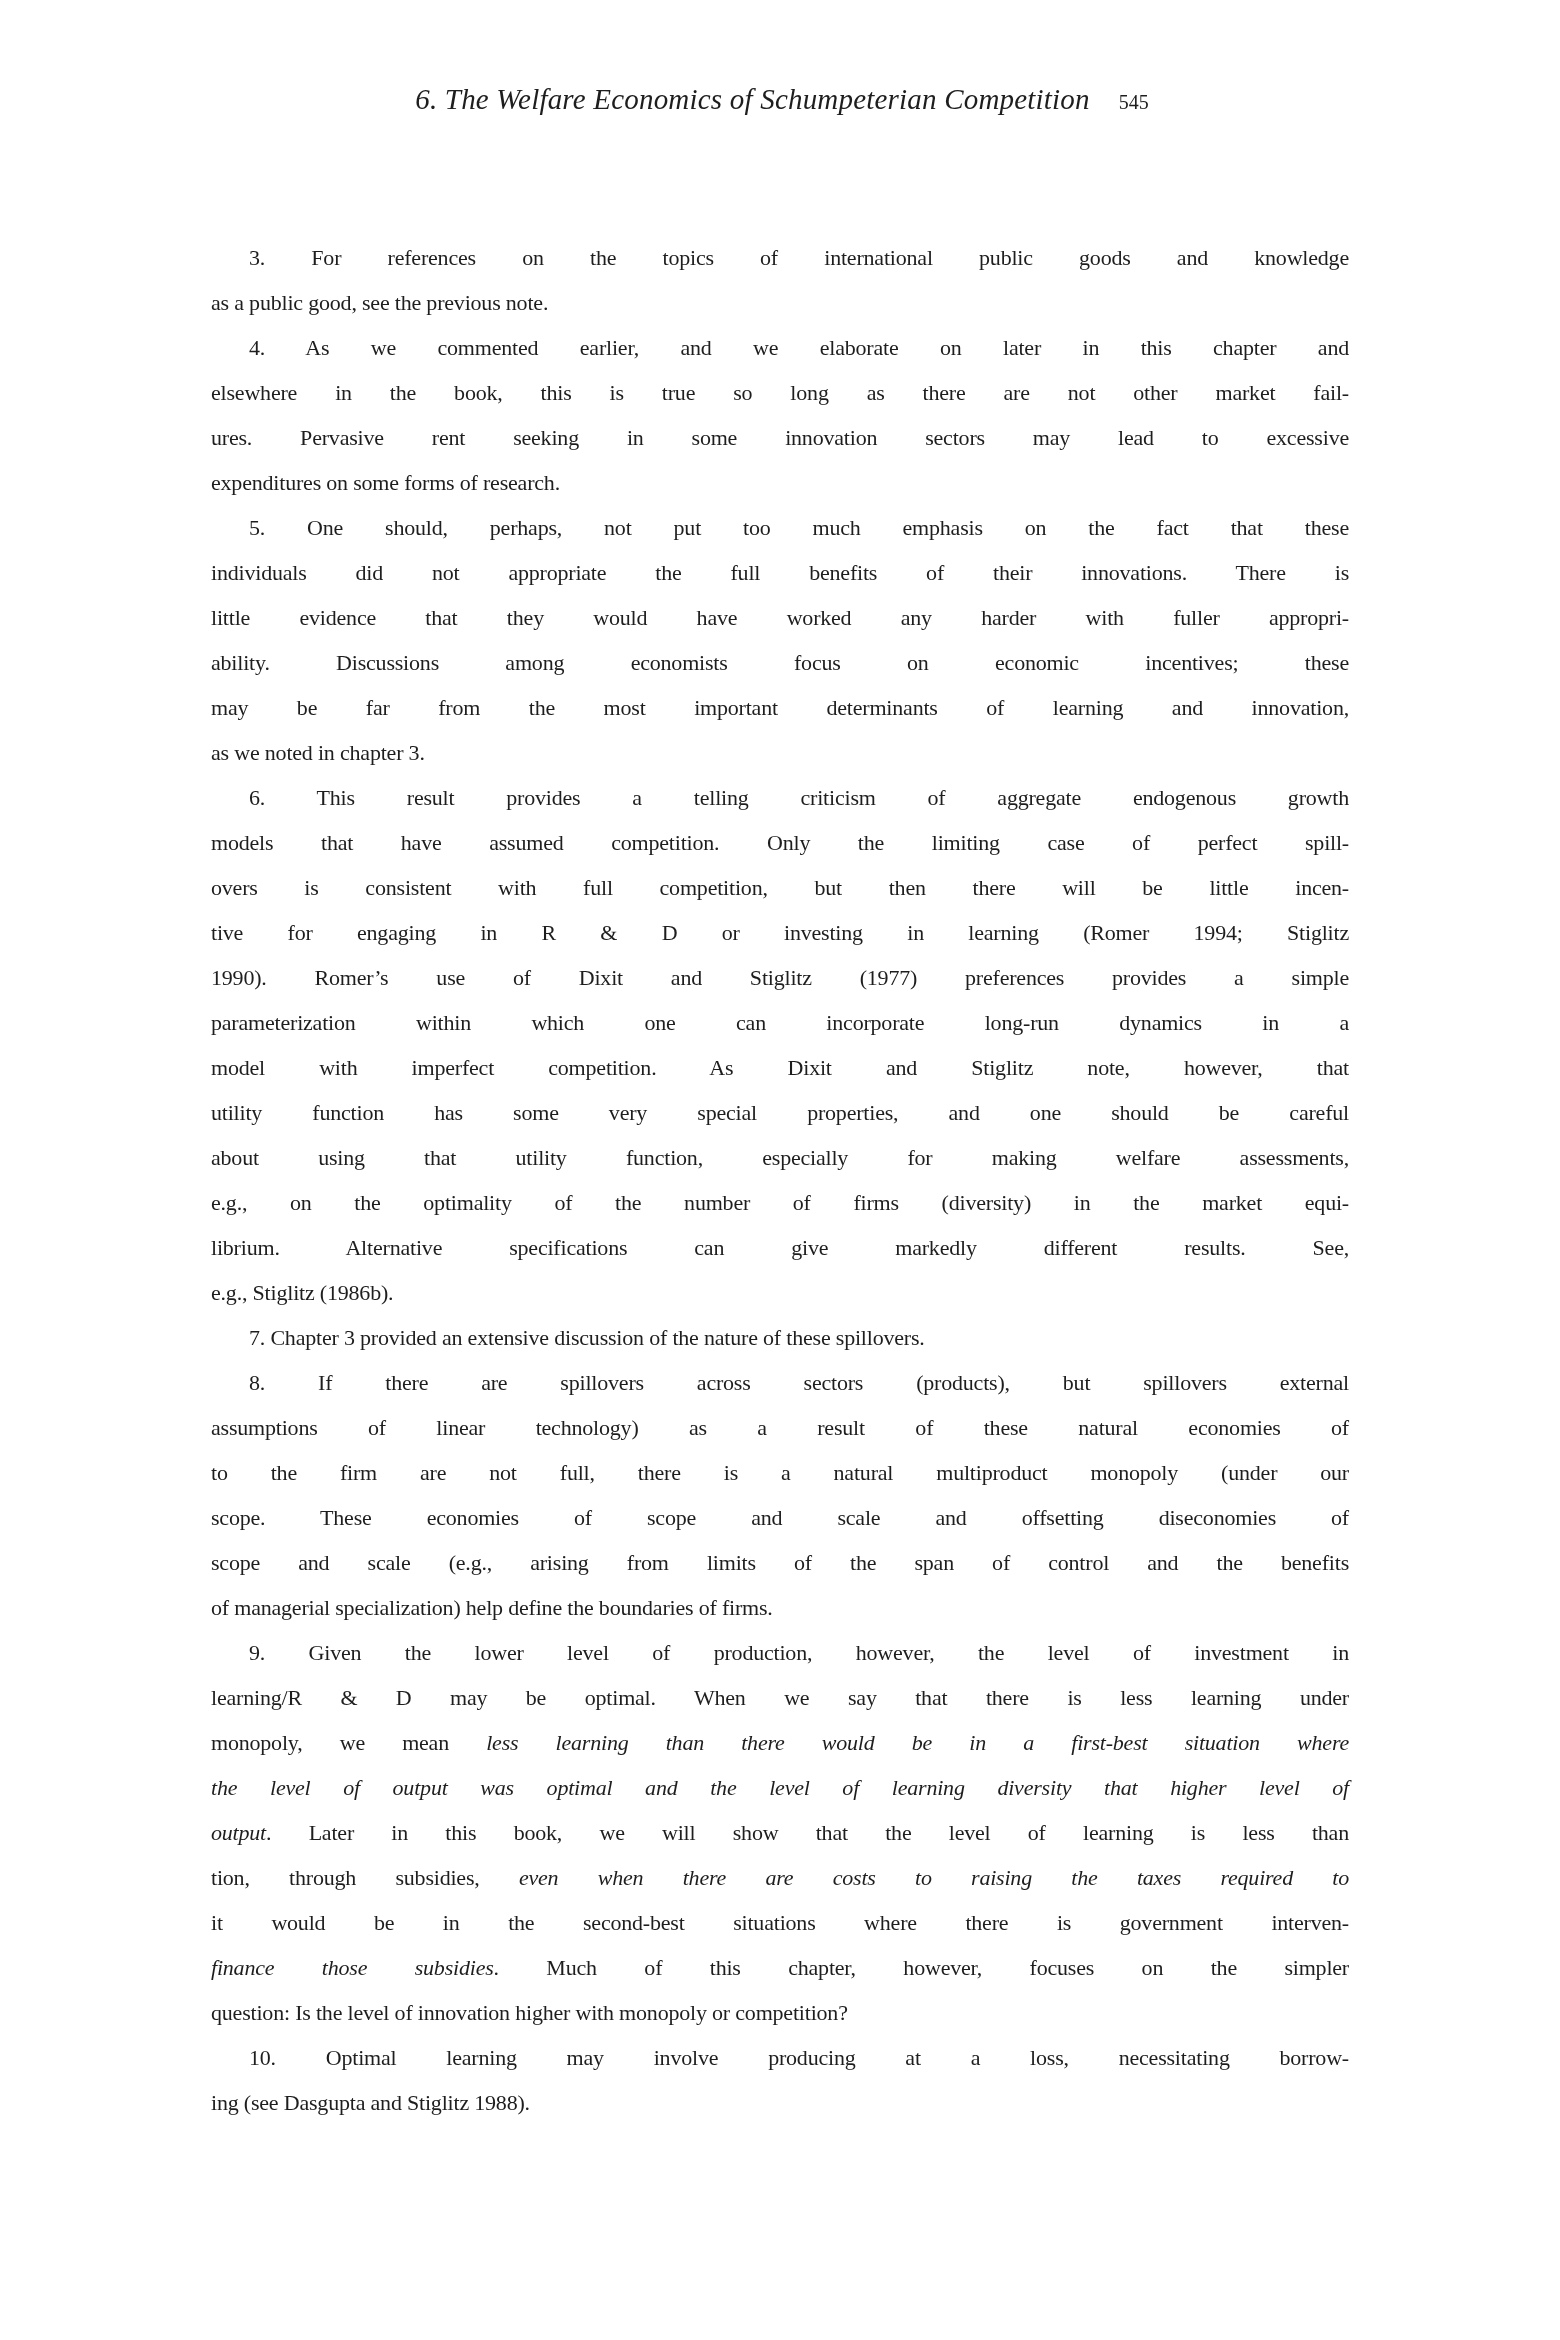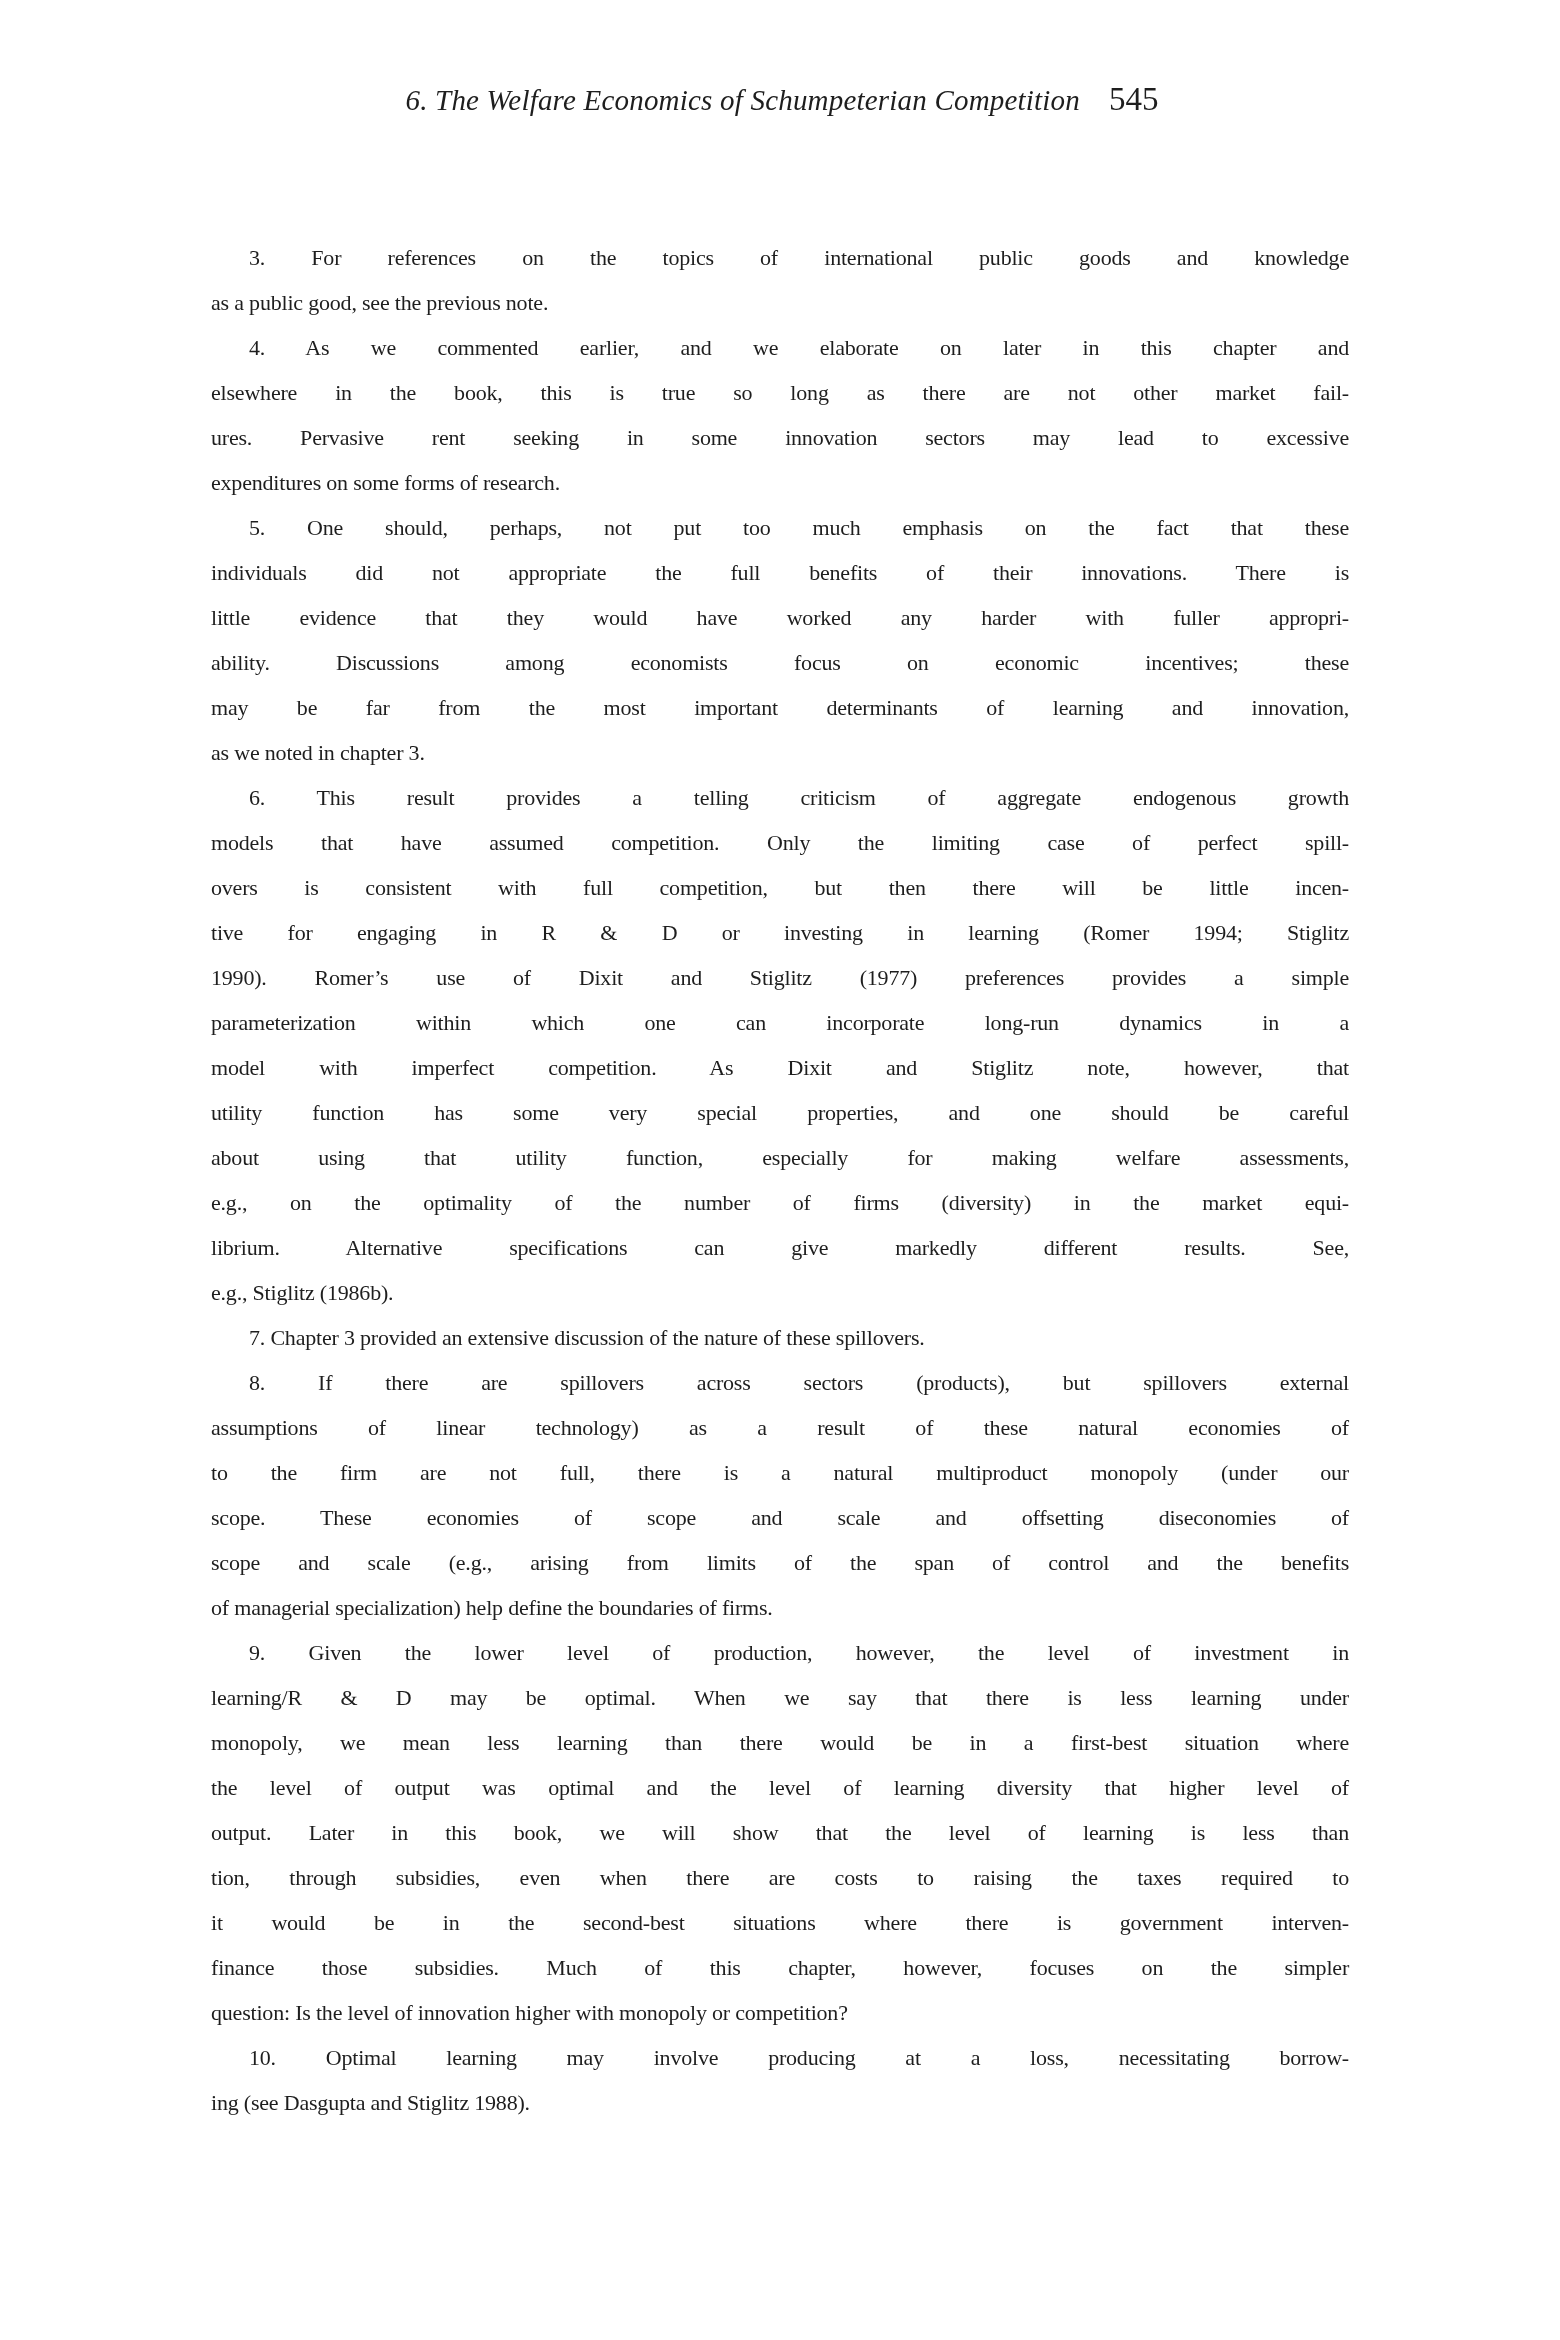--- a/index.html
+++ b/index.html
@@ -27,21 +27,21 @@
     white-space: nowrap;
   }
   .running-title {
     font-style: italic;
     letter-spacing: 0.2px;
     font-family: Liberation Serif, serif;
   }
   .folio {
     font-style: normal;
     margin-left: 29px;
-    font-size: 33px;
+    font-size: 20px;
   }
   .notes {
     position: absolute;
     top: 235px;
     left: 211px;
     width: 1138px;
     font-size: 22px;
     line-height: 45px;
     letter-spacing: -0.2px;
   }
@@ -49,20 +49,21 @@
     text-align: justify;
     text-align-last: justify;
   }
   .line.last {
     text-align-last: left;
   }
   .line.first {
     text-indent: 38px;
   }
   .it {
+    font-style: italic;
   }
 </style>
 </head>
 <body>
 
 <div class="page">
   <div class="running-head">
     <span class="running-title">6. The Welfare Economics of Schumpeterian Competition</span><span class="folio">545</span>
   </div>
 

